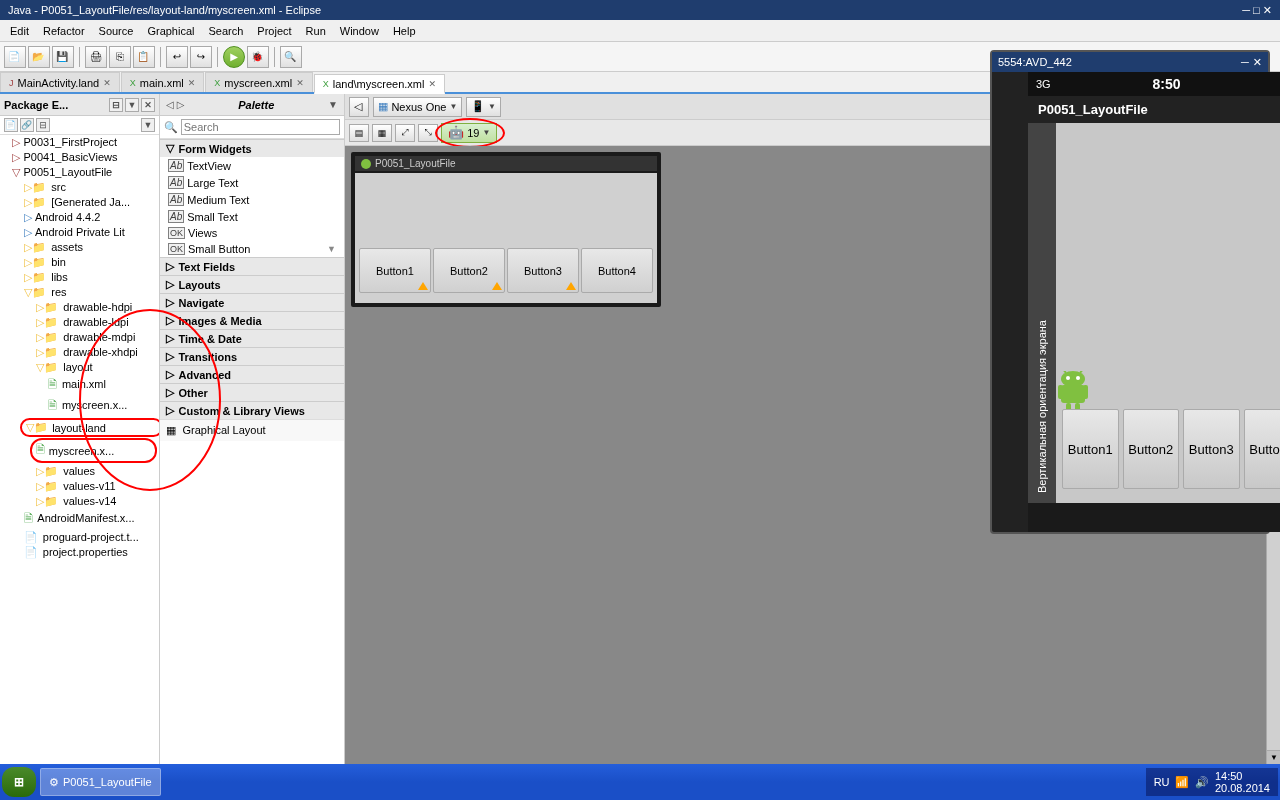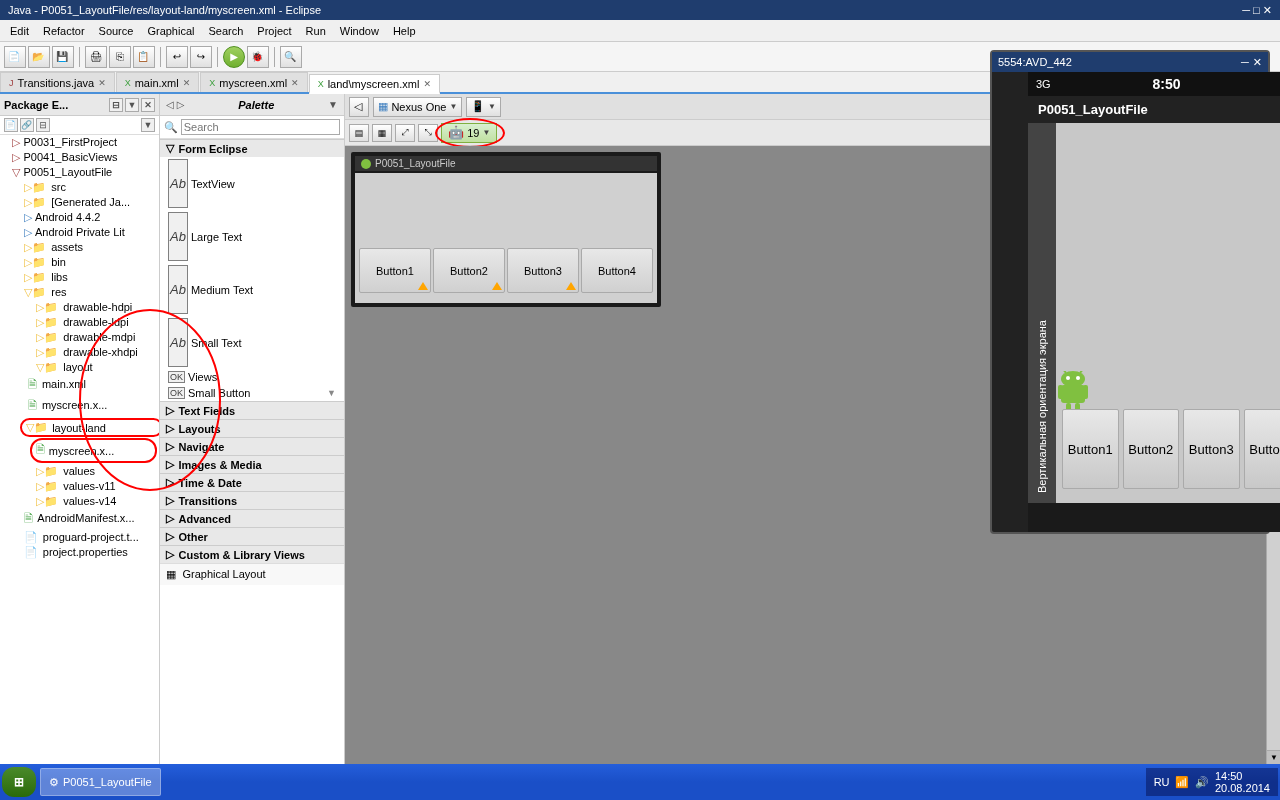--- a/index.html
+++ b/index.html
@@ -154,21 +154,21 @@
     }
     .tree-item {
       padding: 1px 0;
       cursor: pointer;
       white-space: nowrap;
       font-size: 11px;
     }
     .indent1 { padding-left: 12px; }
     .indent2 { padding-left: 24px; }
     .indent3 { padding-left: 36px; }
-    .indent4 { padding-left: 28px; }
+    .indent4 { padding-left: 48px; }
 
     .folder-icon { color: #f0c040; margin-right: 2px; }
     .file-icon { color: #4080c0; margin-right: 2px; }
     .xml-icon { color: #40a040; margin-right: 2px; }
 
     
     .middle-panel {
       width: 185px;
       background: white;
       border-right: 1px solid #ccc;
@@ -222,23 +222,23 @@
       display: flex;
       align-items: center;
       gap: 3px;
       white-space: nowrap;
     }
     .palette-scroll {
       overflow-y: auto;
       flex: 1;
     }
     .ab-icon {
-      font-size: 13px;
+      font-size: 10px;
       border: 1px solid #808080;
-      padding: 16px 1px;
+      padding: 0 1px;
       background: #f0f0f0;
       color: #404040;
       font-style: italic;
     }
     .ok-icon {
       font-size: 9px;
       border: 1px solid #808080;
       padding: 0 1px;
       background: #f0f0f0;
       color: #404040;
@@ -467,21 +467,21 @@
     <div class="toolbar-separator"></div>
     <div class="run-btn">▶</div>
     <div class="toolbar-btn">🐞</div>
     <div class="toolbar-separator"></div>
     <div class="toolbar-btn">🔍</div>
   </div>
 
   <div class="tab-bar">
     <div class="tab">
       <span style="color:#a04040;font-size:9px;">J</span>
-      <span>Transitions.java</span>
+      <span>MainActivity.land</span>
       <span class="tab-close">✕</span>
     </div>
     <div class="tab">
       <span style="color:#40a040;font-size:9px;">X</span>
       <span>main.xml</span>
       <span class="tab-close">✕</span>
     </div>
     <div class="tab">
       <span style="color:#40a040;font-size:9px;">X</span>
       <span>myscreen.xml</span>
@@ -638,21 +638,21 @@
         </div>
       </div>
       <div class="palette-search">
         <span>🔍</span>
         <input type="text" style="width: 130px; font-size: 11px;" placeholder="Search">
       </div>
       <div class="palette-scroll">
 
         <div class="palette-section-header">
           <span>▽</span>
-          <span>Form Eclipse</span>
+          <span>Form Widgets</span>
         </div>
         <div class="palette-item">
           <span class="ab-icon">Ab</span>
           <span>TextView</span>
         </div>
         <div class="palette-item">
           <span class="ab-icon">Ab</span>
           <span>Large Text</span>
         </div>
         <div class="palette-item">

